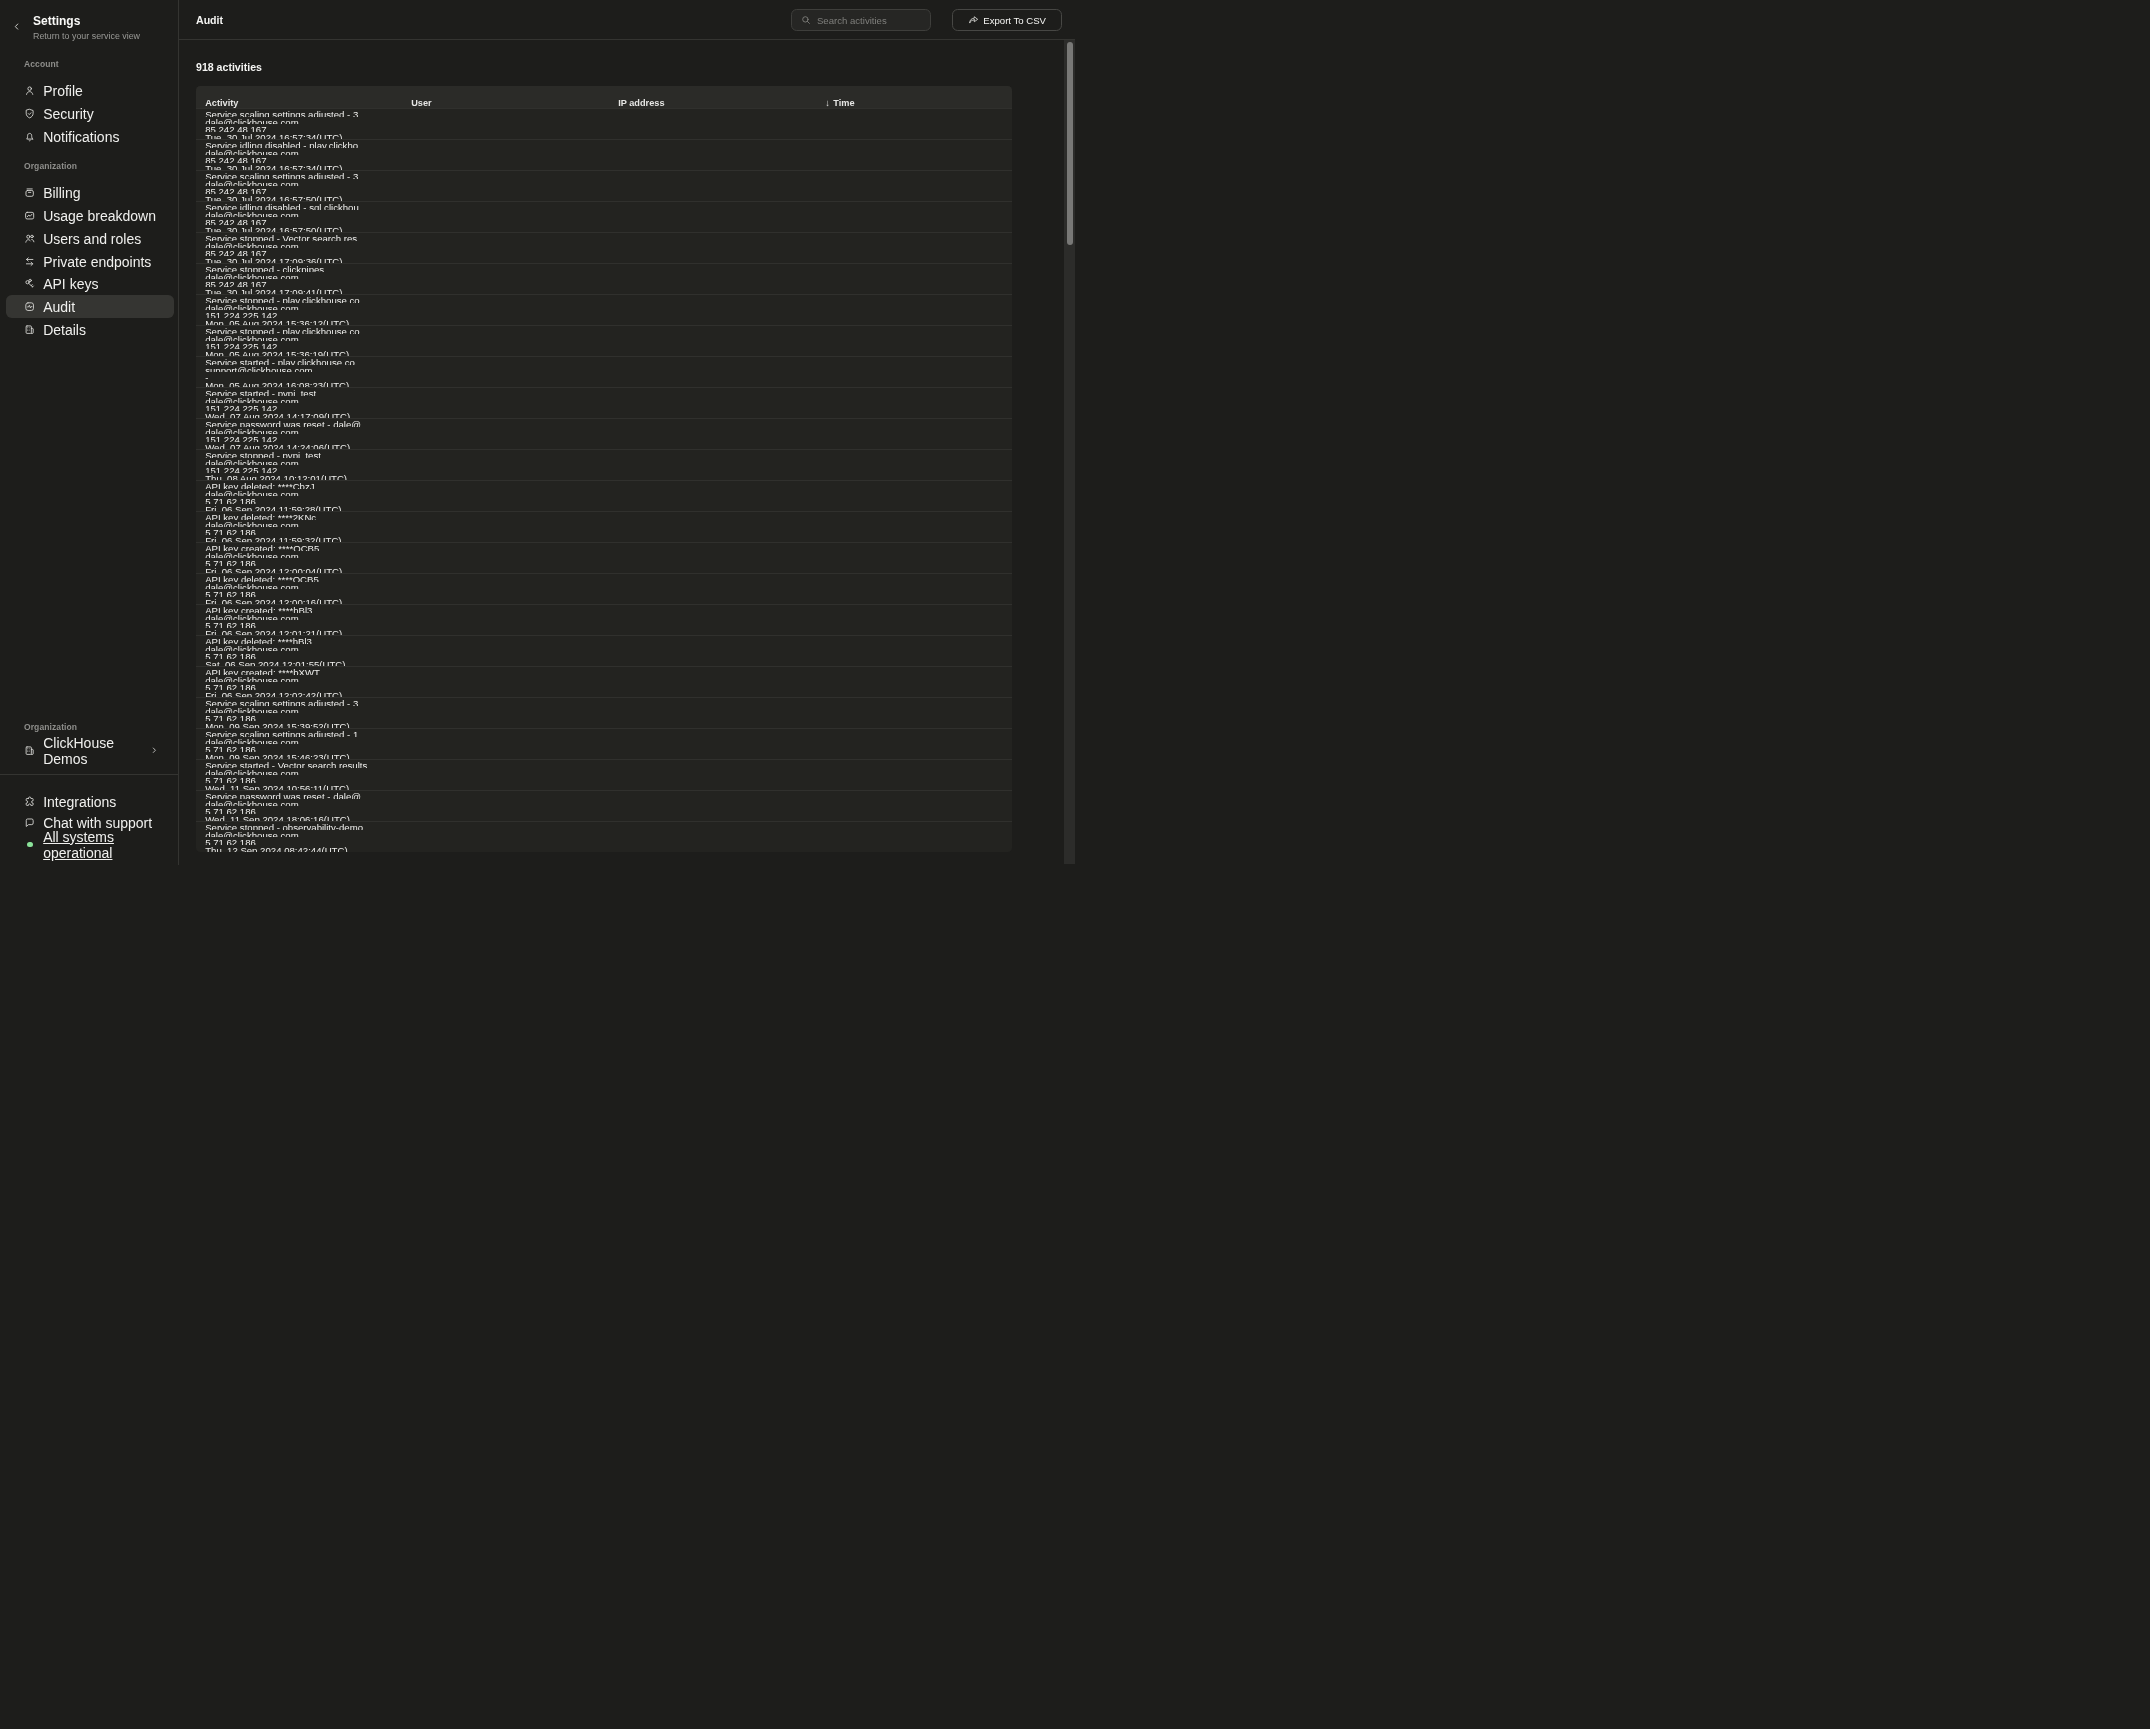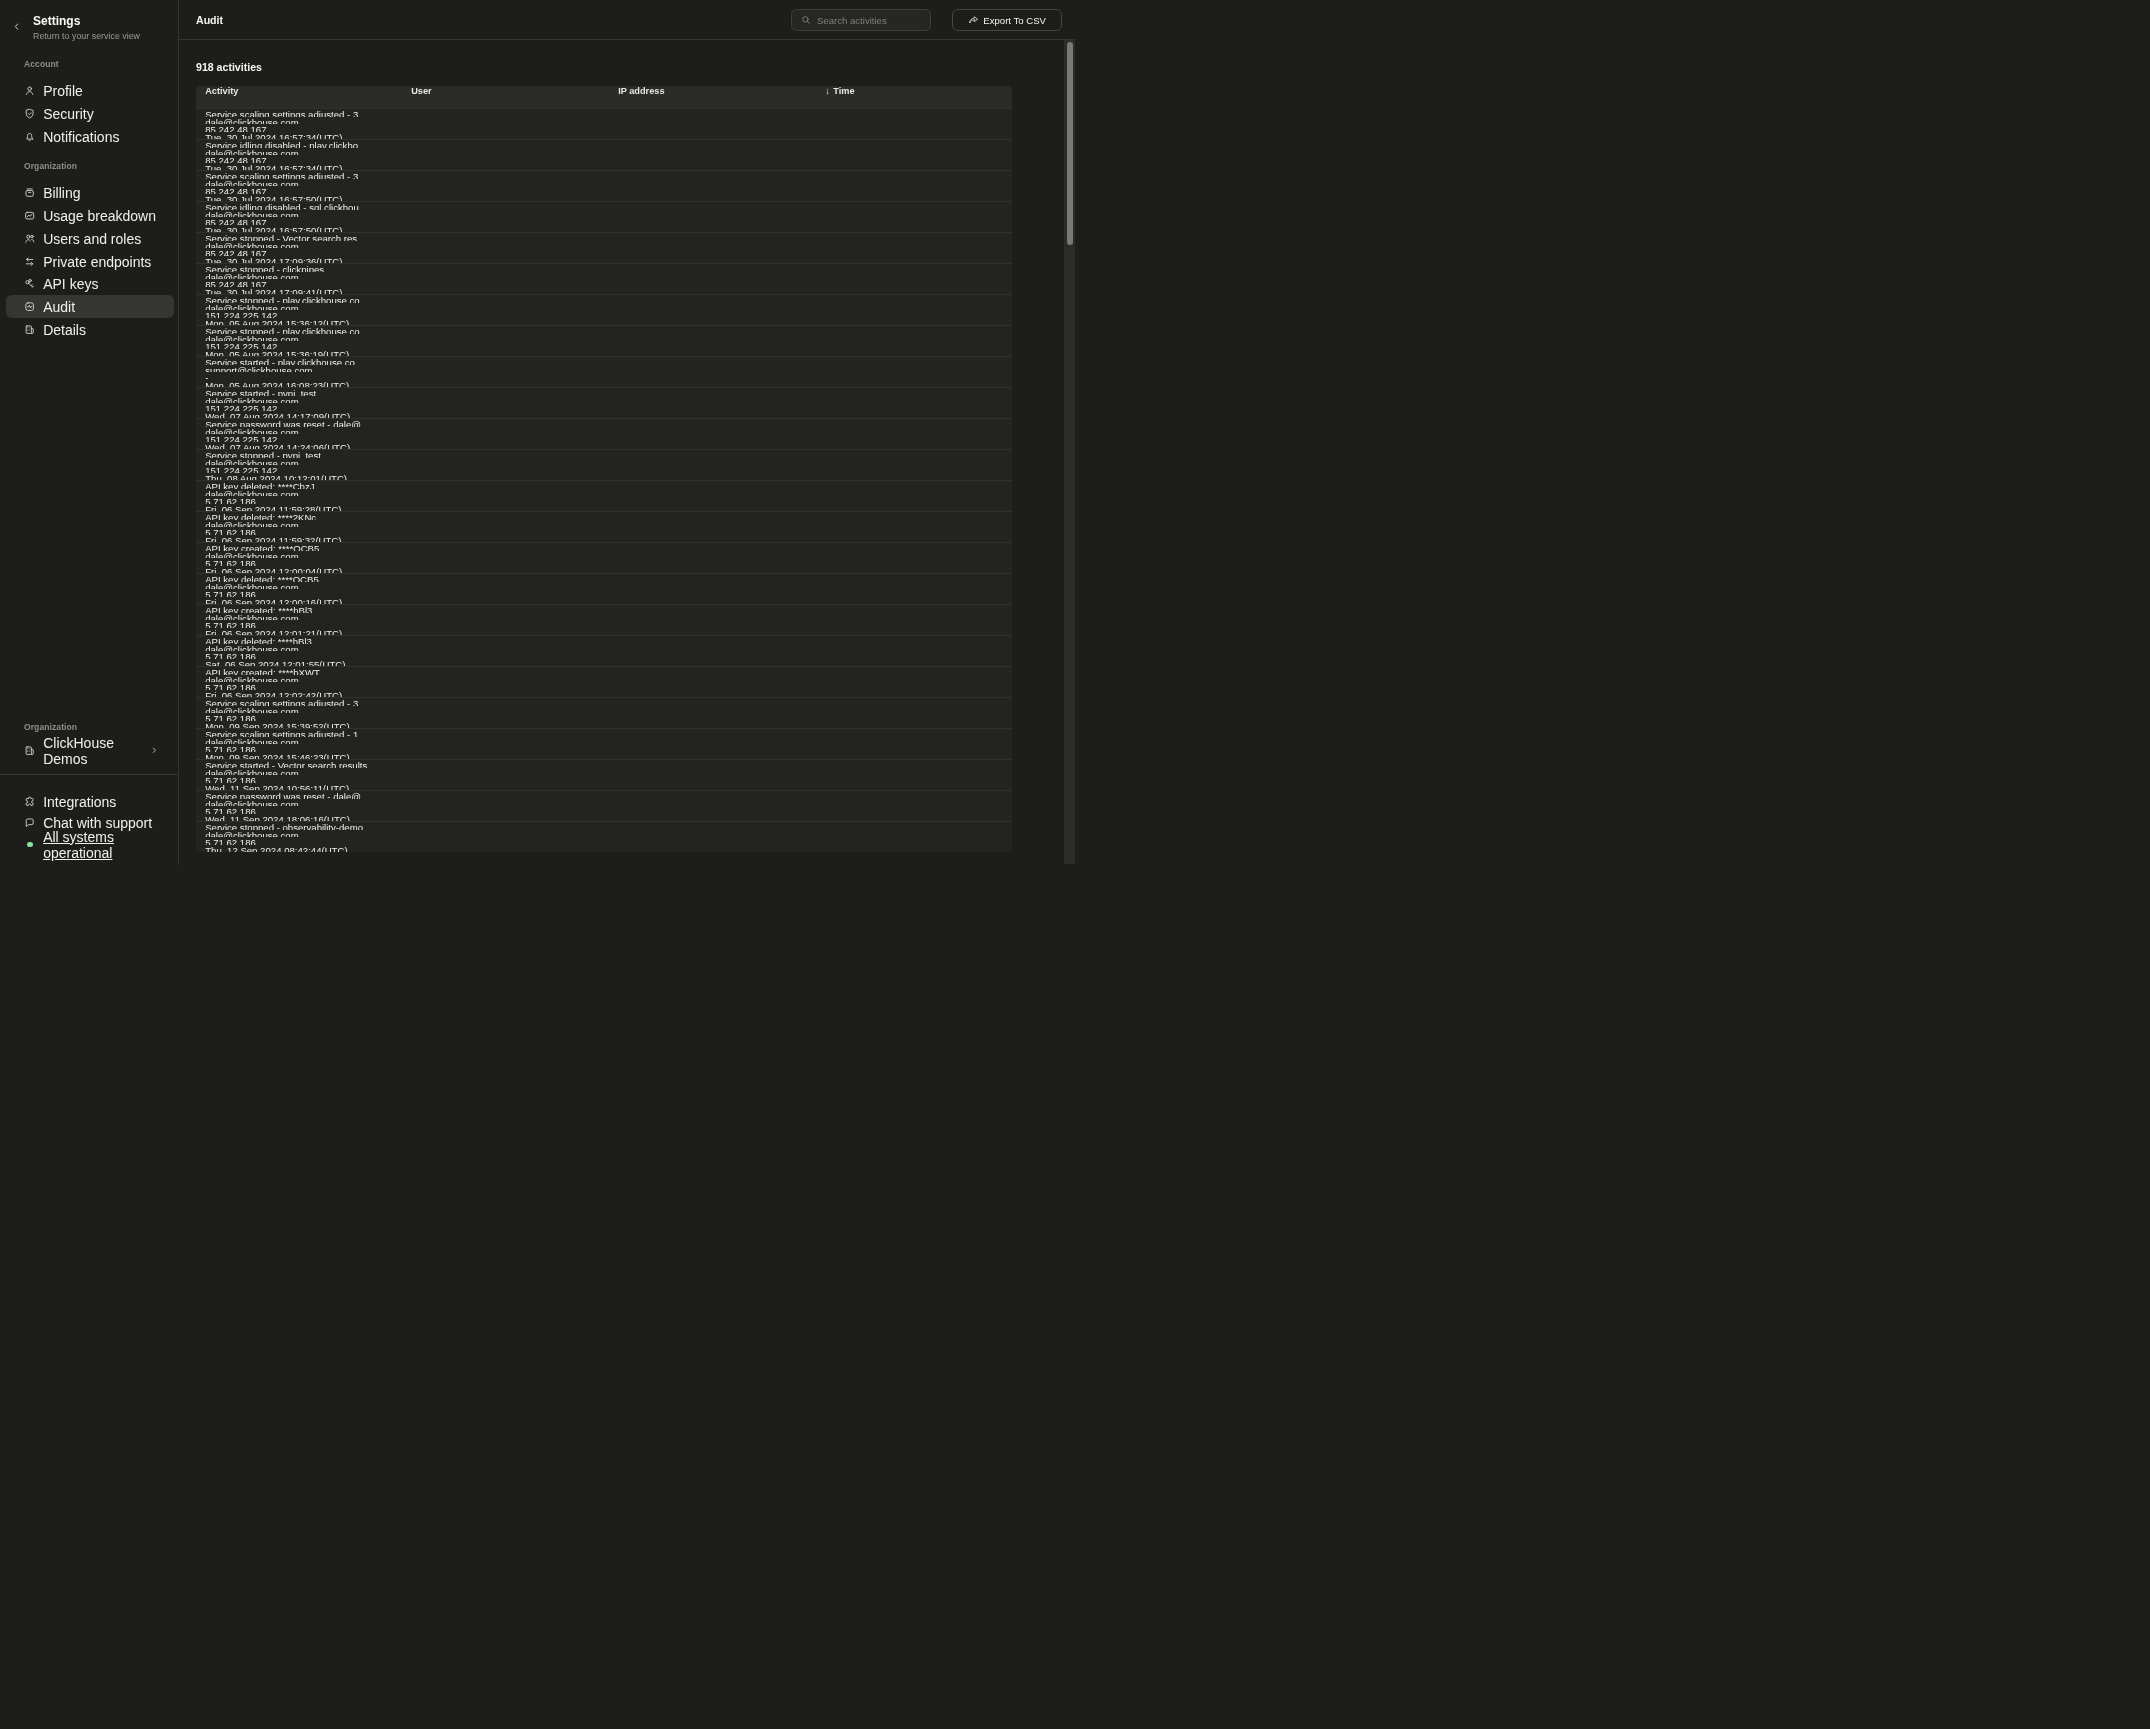--- a/index.html
+++ b/index.html
@@ -50,21 +50,21 @@
   .export-btn { position:absolute; left:773px; top:9.2px; width:110px; height:22px;
                 background:transparent; border:0.7px solid #474744; border-radius:5.7px;
                 display:flex; align-items:center; justify-content:center; gap:4px;
                 color:#f5f5f3; font-size:9.6px; font-weight:500; cursor:pointer;
                 font-family:"Liberation Sans", sans-serif; }
 
   
   .activities-count { position:absolute; left:17px; top:61px; font-size:10.6px; font-weight:700; color:#f5f5f3; }
   .table { position:absolute; left:17px; top:86px; width:816px; border-radius:4.3px;
            overflow:hidden; background:#232320; }
-  .thead { display:flex; height:22px; background:#2b2b28; align-items:flex-start;
+  .thead { display:flex; height:22px; background:#2b2b28; align-items:flex-end;
            font-size:9.2px; font-weight:600; color:#e6e6e4; }
   .th, .td { padding-left:9.2px; white-space:nowrap; overflow:hidden; text-overflow:ellipsis; }
   .c0 { width:206px; } .c1 { width:207px; } .c2 { width:207px; } .c3 { width:196px; }
   .tr { display:flex; height:31px; align-items:flex-start; border-top:0.7px solid #30302d;
         font-size:9.6px; color:#f0f0ee; cursor:default;flex-direction:column; }
   .sort-arrow { display:inline-block; margin-right:3.5px; font-weight:400; color:#e6e6e4; }
 
   
   .scroll-track { position:absolute; right:0; top:40px; width:10.6px; height:824px; background:#2c2c2a; }
   .scroll-thumb { position:absolute; left:2.1px; top:2.1px; width:6.4px; height:203px;

